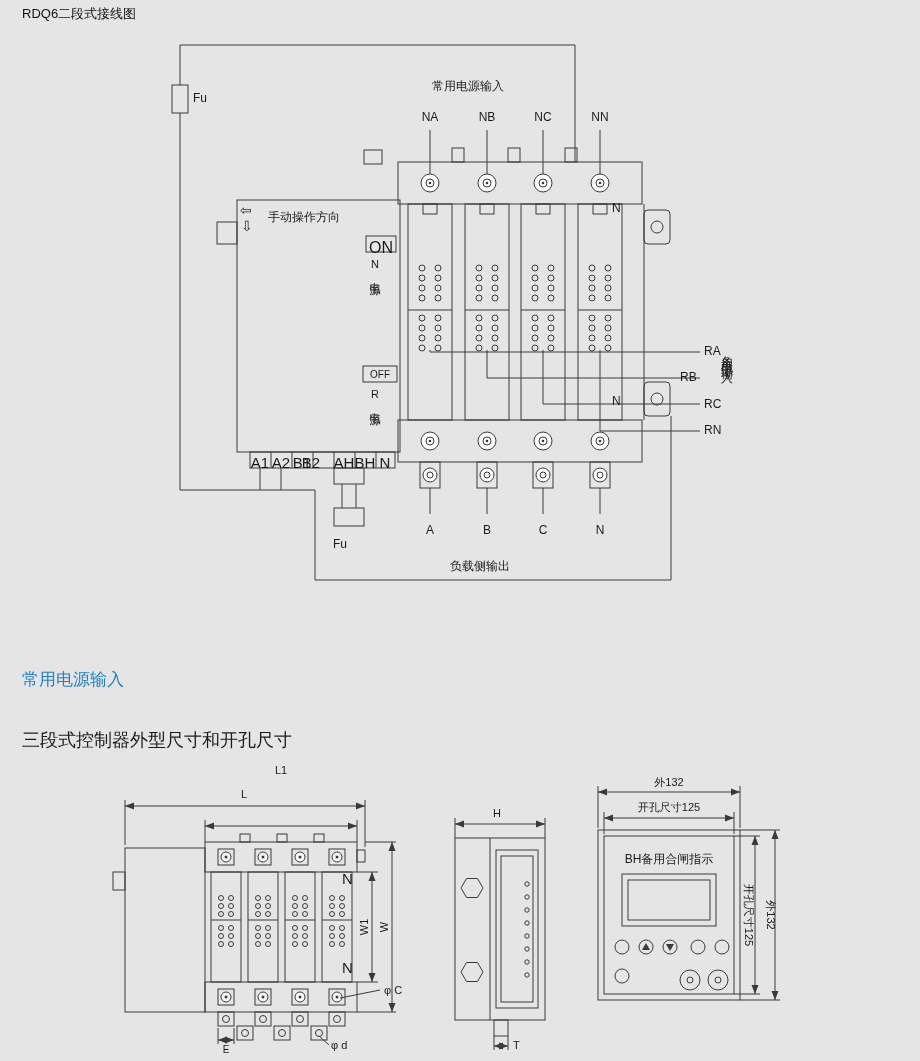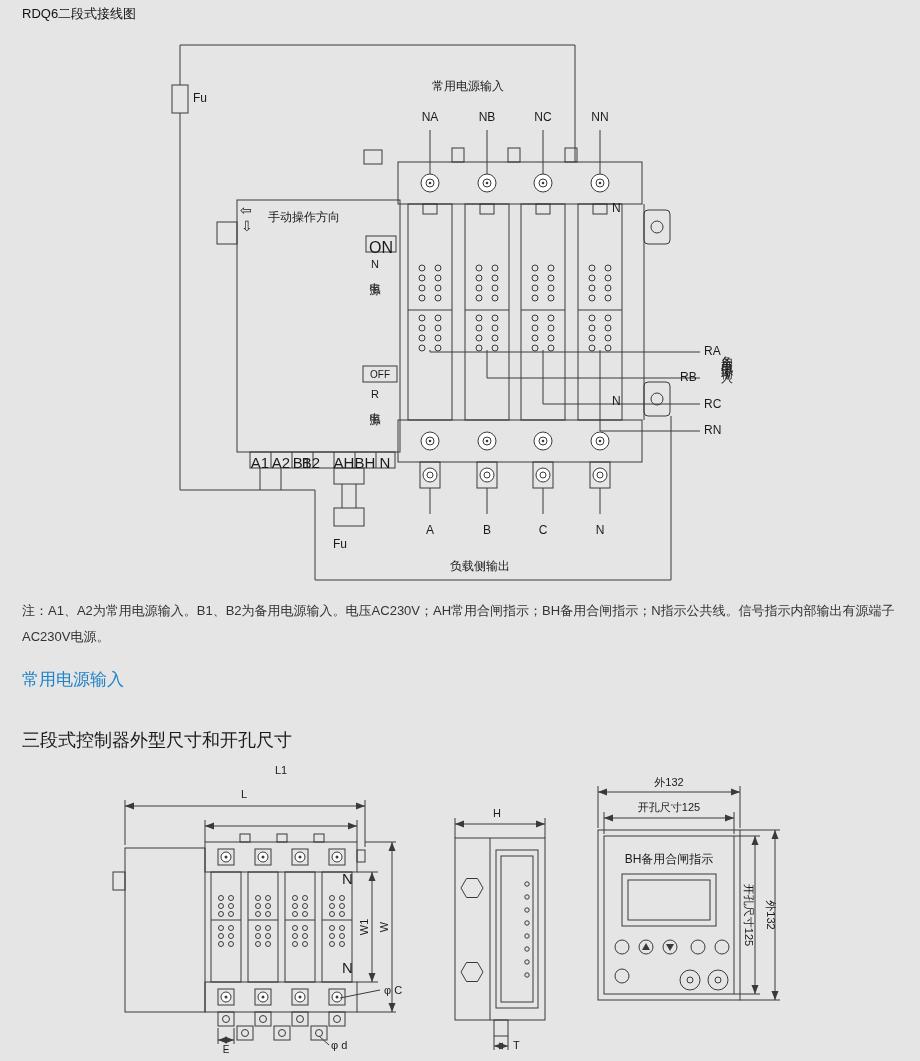--- a/index.html
+++ b/index.html
@@ -313,21 +313,20 @@
   <span class="lbl" style="left:704px;top:398px;">RC</span>
   <span class="lbl" style="left:704px;top:424px;">RN</span>
   <span class="lbl vtext" style="left:721px;top:346px;">备用电源输入</span>
 
   <span class="lbl c" style="left:430px;top:524px;">A</span>
   <span class="lbl c" style="left:487px;top:524px;">B</span>
   <span class="lbl c" style="left:543px;top:524px;">C</span>
   <span class="lbl c" style="left:600px;top:524px;">N</span>
   <span class="lbl c" style="left:480px;top:560px;">负载侧输出</span>
 
-  <div class="lbl note" style="left:22px;top:598px;width:874px;font-size:13px;">注：A1、A2为常用电源输入。B1、B2为备用电源输入。电压AC230V；AH常用合闸指示；BH备用合闸指示；N指示公共线。信号指示内部输出有源端子AC230V电源。</div>
 
   <span class="lbl heading" style="left:22px;top:671px;font-size:17px;">常用电源输入</span>
   <span class="lbl" style="left:22px;top:731px;font-size:18px;">三段式控制器外型尺寸和开孔尺寸</span>
 
   <span class="lbl c dim" style="left:244px;top:789px;">L</span>
   <span class="lbl c dim" style="left:281px;top:765px;">L1</span>
   <span class="lbl small" style="left:342px;top:871px;">N</span>
   <span class="lbl small" style="left:342px;top:960px;">N</span>
   <span class="lbl rotm90 dim" style="left:364px;top:927px;">W1</span>
   <span class="lbl rotm90 dim" style="left:384px;top:927px;">W</span>

